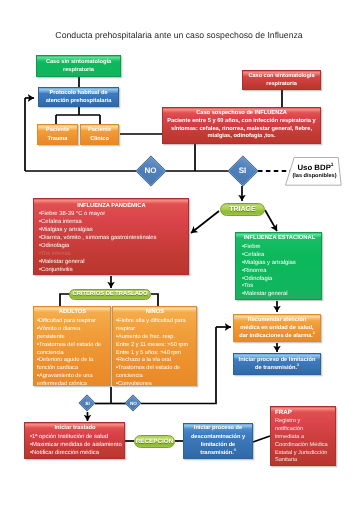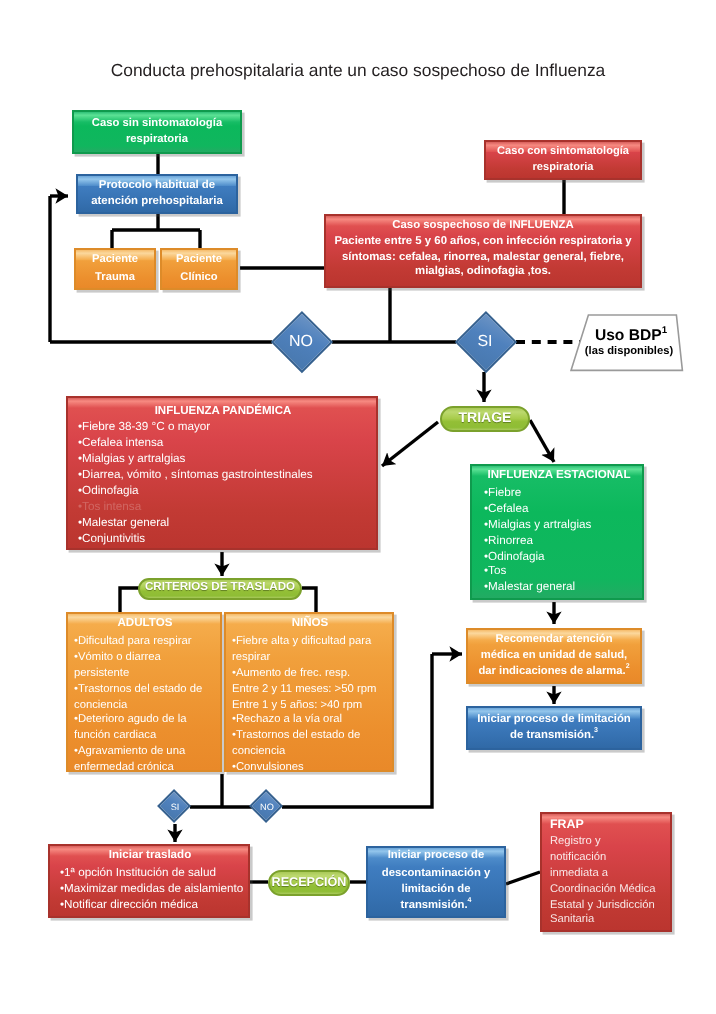--- a/index.html
+++ b/index.html
@@ -27,21 +27,21 @@
   .pill{display:flex;align-items:center;justify-content:center;color:#fff;font-weight:bold;
         background:linear-gradient(180deg,#a9c957 0%,#bcd96e 18%,#a8cc4b 48%,#93bf36 62%,#8fbd35 88%,#a9ca5c 100%);
         border:0.75px solid #7ba12c;border-radius:999px;
         text-shadow:0 0.55px 0.35px rgba(45,65,10,0.5);}
 
   .dia{position:absolute;z-index:2;}
   .dia i{position:absolute;left:14.65%;top:14.65%;right:14.65%;bottom:14.65%;
         background:linear-gradient(160deg,#6b93c4 0%,#4f81bd 40%,#4878ae 100%);
         border:0.65px solid #36618f;transform:rotate(45deg);}
   .dia span{position:absolute;left:0;top:0;right:0;bottom:0;display:flex;align-items:center;justify-content:center;
-        color:#fff;font-weight:normal;z-index:3;}
+        color:#fff;font-weight:bold;z-index:3;}
 
   .trap{position:absolute;z-index:2;}
   .trap .tx{position:absolute;left:0;right:0;top:0;bottom:0;display:flex;flex-direction:column;
         align-items:center;justify-content:center;color:#000;}
   sup{font-size:0.62em;vertical-align:super;line-height:0;}
 </style>
 </head>
 <body>
 
 <div id="stage">

